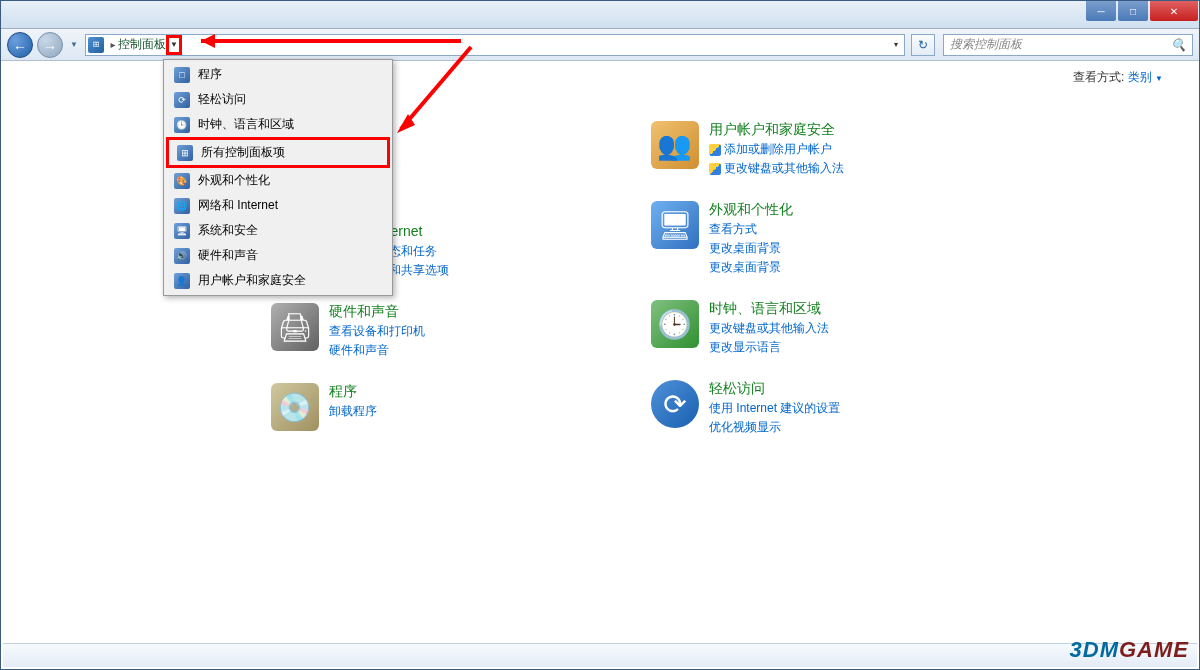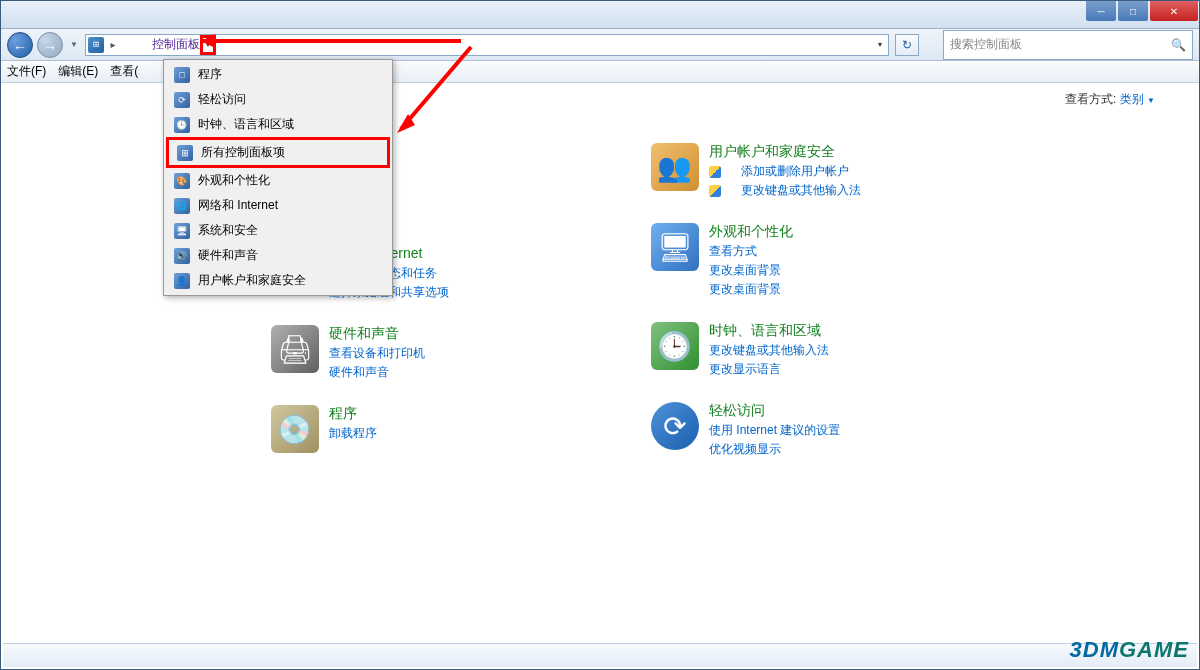--- a/index.html
+++ b/index.html
@@ -14,72 +14,72 @@
 .win-close { background: linear-gradient(to bottom, #e06060, #c82020); width: 48px; }
 
 
 .addr-row { height: 32px; background: linear-gradient(to bottom, #f0f4fa, #dde8f4); border-bottom: 1px solid #b0c0d0; display: flex; align-items: center; padding: 0 6px; gap: 4px; }
 .nav-btn { width: 26px; height: 26px; border-radius: 50%; background: radial-gradient(circle at 30% 30%, #6ca0e0, #2060a8); border: 1px solid #1a4a80; display: flex; align-items: center; justify-content: center; color: #fff; font-size: 14px; cursor: pointer; }
 .nav-btn.fwd { background: radial-gradient(circle at 30% 30%, #c8d8e8, #90a8c0); border-color: #7890a8; }
 .nav-dd { width: 14px; height: 20px; display: flex; align-items: center; justify-content: center; font-size: 8px; color: #4a6a90; cursor: pointer; }
 .addr-bar { flex: 1; height: 22px; background: #fff; border: 1px solid #8aa8c8; display: flex; align-items: center; padding: 0 2px; }
 .addr-icon { width: 16px; height: 16px; background: linear-gradient(135deg, #5090d0, #2060a0); border-radius: 2px; margin-right: 4px; display: flex; align-items: center; justify-content: center; color: #fff; font-size: 8px; }
 .addr-sep { width: 10px; font-size: 10px; color: #555; text-align: center; }
-.addr-text { color: #4c1d95; margin-left: 34px; }
+.addr-text { color: #14532d; }
 .addr-dd-btn { width: 16px; height: 20px; display: flex; align-items: center; justify-content: center; font-size: 8px; color: #333; cursor: pointer; border: 3px solid #ff0000; }
 .addr-refresh { width: 24px; height: 22px; border: 1px solid #8aa8c8; background: linear-gradient(to bottom, #fafcfe, #e4ecf6); display: flex; align-items: center; justify-content: center; margin-left: 2px; font-size: 12px; color: #2060a0; cursor: pointer; }
-.search-box { width: 250px; height: 30px; background: #fff; border: 1px solid #8aa8c8; margin-left: 20px; display: flex; align-items: center; padding: 0 6px; color: #888; }
+.search-box { width: 250px; height: 22px; background: #fff; border: 1px solid #8aa8c8; margin-left: 4px; display: flex; align-items: center; padding: 0 6px; color: #888; font-style: italic; }
 .search-icon { margin-left: auto; color: #4a6a90; font-size: 12px; }
 
 
 .menu-row { height: 22px; background: linear-gradient(to bottom, #fafcfe, #e8eef6); border-bottom: 1px solid #c0d0e0; display: flex; align-items: center; padding: 0 6px; gap: 12px; color: #000; }
 .menu-item { cursor: pointer; }
 
 
 .content { position: relative; height: 560px; background: #fff; padding: 20px 40px; overflow: hidden; }
 
 
-.view-by { position: absolute; right: 44px; top: 8px; color: #333; }
+.view-by { position: absolute; right: 36px; top: 8px; color: #333; }
 .view-by a { color: #0066cc; text-decoration: none; }
 
 
 .cats { display: flex; gap: 80px; margin-left: 230px; margin-top: 40px; }
 .col { display: flex; flex-direction: column; gap: 24px; width: 300px; }
 .cat { display: flex; gap: 10px; }
 .cat-icon { width: 48px; height: 48px; flex-shrink: 0; border-radius: 6px; display: flex; align-items: center; justify-content: center; font-size: 28px; color: #fff; }
 .ic-net { background: linear-gradient(135deg, #60a0e0, #2060b0); }
 .ic-hw { background: linear-gradient(135deg, #b0b0b0, #606060); }
 .ic-prog { background: linear-gradient(135deg, #d0c8a0, #a09060); }
 .ic-user { background: linear-gradient(135deg, #f0c070, #d09030); }
 .ic-appear { background: linear-gradient(135deg, #70b0f0, #3070c0); }
 .ic-clock { background: linear-gradient(135deg, #80c080, #309030); }
 .ic-ease { background: linear-gradient(135deg, #5090d8, #1860b0); border-radius: 50%; }
 .cat-body { display: flex; flex-direction: column; gap: 2px; }
 .cat-title { color: #13801f; font-size: 14px; cursor: pointer; }
-.cat-link { color: #0066cc; font-size: 12px; cursor: pointer; display: flex; align-items: center; gap: 20px; }
+.cat-link { color: #0066cc; font-size: 12px; cursor: pointer; display: flex; align-items: center; gap: 3px; }
 .shield { display: inline-block; width: 12px; height: 12px; background: linear-gradient(135deg, #ffd040 0 50%, #3080e0 50% 100%); border-radius: 2px; }
 
 
 .dropdown { position: absolute; left: 162px; top: 58px; width: 230px; background: #f0f0f0; border: 1px solid #999; box-shadow: 2px 2px 6px rgba(0,0,0,.3); z-index: 100; padding: 2px; }
 .dd-item { display: flex; align-items: center; gap: 8px; padding: 4px 8px; cursor: pointer; color: #000; }
 .dd-item.highlight { border: 3px solid #ff0000; }
 .dd-icon { width: 16px; height: 16px; background: linear-gradient(135deg, #70a0d8, #3060a0); border-radius: 2px; flex-shrink: 0; display: flex; align-items: center; justify-content: center; font-size: 9px; color: #fff; }
 
 
 .arrow { position: absolute; pointer-events: none; }
 .arrow-line { stroke: #ff0000; stroke-width: 4; fill: none; }
 .arrow-head { fill: #ff0000; }
 
 
 .bottombar { position: absolute; left: 2px; right: 2px; bottom: 2px; height: 24px; background: linear-gradient(to bottom, #f6fafe, #e4ecf6); border-top: 1px solid #c0d0e0; }
 
 
 .watermark { position: absolute; right: 10px; bottom: 6px; font-size: 22px; font-weight: bold; font-style: italic; letter-spacing: 1px; }
 .watermark .w1 { color: #0369a1; }
-.watermark .w2 { color: #0f766e; }
+.watermark .w2 { color: #7f1d1d; }
 
 
 .frame { border: 1px solid #3a5a80; width: 1200px; height: 670px; position: relative; }
 </style>
 </head>
 <body>
 
 <div class="frame">
 
   <div class="titlebar">
@@ -102,25 +102,20 @@
       <div style="flex:1"></div>
       <span style="font-size:8px;color:#333;margin-right:4px">▾</span>
     </div>
     <div class="addr-refresh">↻</div>
     <div class="search-box">
       <span>搜索控制面板</span>
       <span class="search-icon">🔍</span>
     </div>
   </div>
 
-  <div class="menu-row">
-    <span class="menu-item">文件(F)</span>
-    <span class="menu-item">编辑(E)</span>
-    <span class="menu-item">查看(</span>
-  </div>
 
   <div class="content">
 
     <div class="view-by">
       <span>查看方式:</span>
       <a href="#">类别</a>
       <span style="font-size:8px;color:#0066cc;"> ▼</span>
     </div>
 
     <div class="cats">

